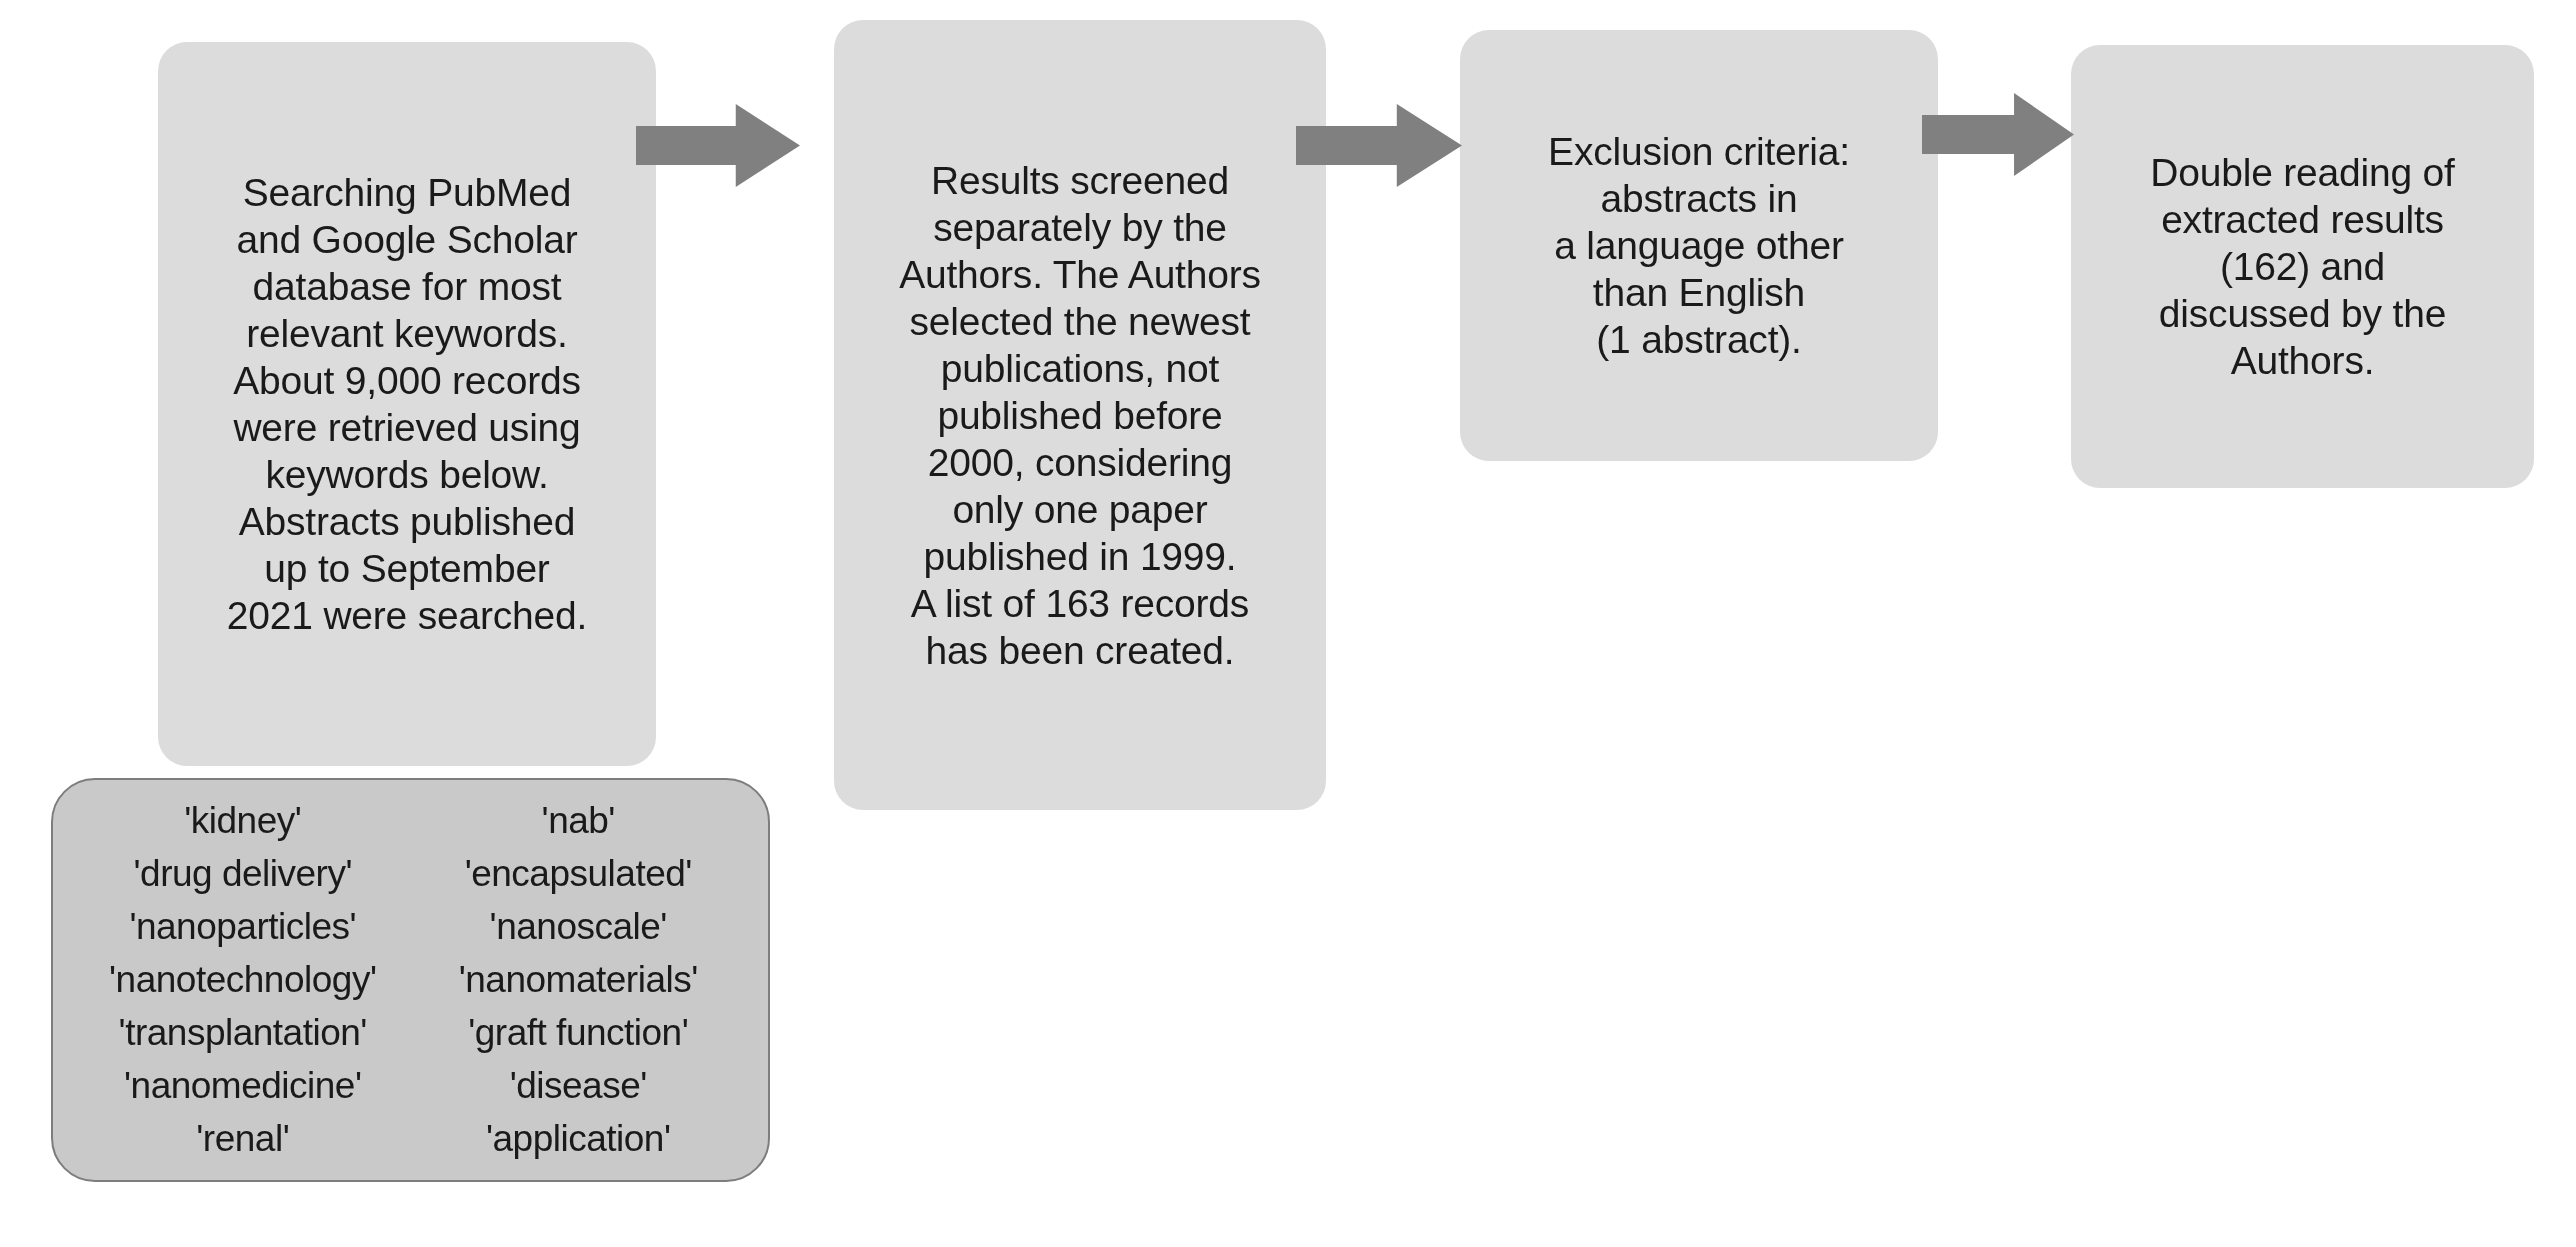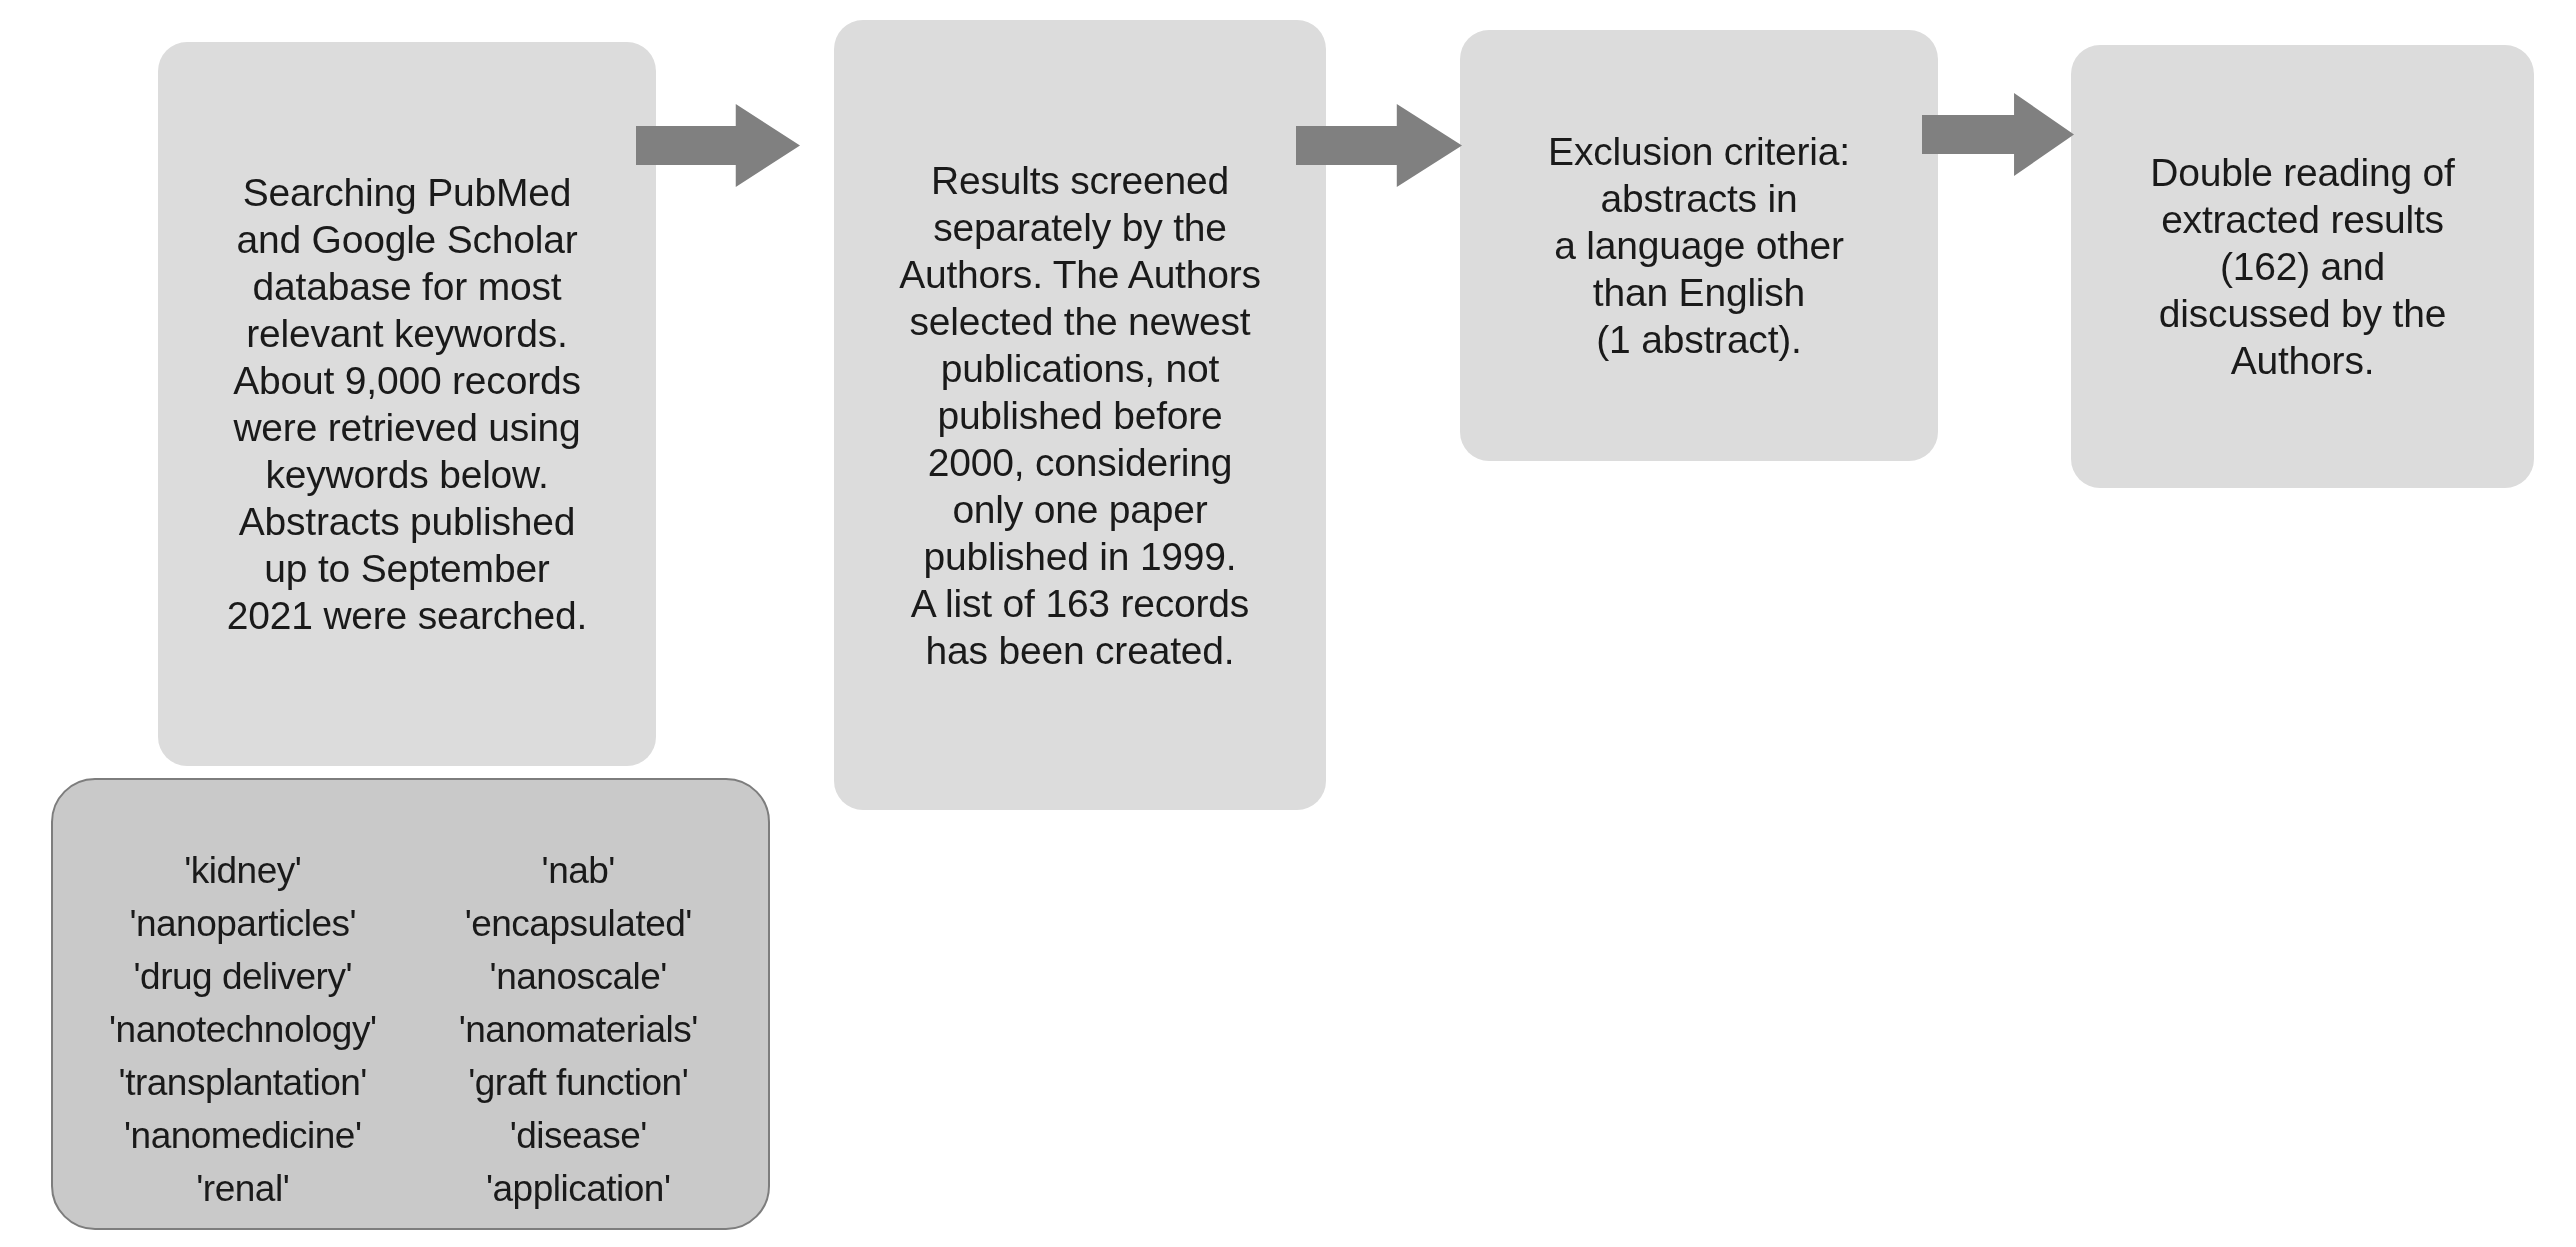--- a/index.html
+++ b/index.html
@@ -60,28 +60,28 @@
   #arrow-1 { left: 636px;  top: 104px; width: 164px; height: 83px; }
   #arrow-2 { left: 1296px; top: 104px; width: 166px; height: 83px; }
   #arrow-3 { left: 1922px; top: 93px; width: 152px; height: 83px; }
 
   
   #keywords-box {
     position: absolute;
     left: 51px;
     top: 778px;
     width: 719px;
-    height: 452px;
+    height: 404px;
     box-sizing: border-box;
     background: #c9c9c9;
     border: 2.5px solid #7d7d7d;
     border-radius: 44px;
     display: flex;
     flex-direction: row;
-    align-items: flex-end;
+    align-items: flex-start;
     justify-content: center;
     padding: 13.5px 22px;
   }
   .kw-column {
     flex: 1 1 50%;
     text-align: center;
   }
   .kw-item {
     font-size: 37px;
     line-height: 53px;
@@ -153,22 +153,22 @@
 
   <div class="arrow" id="arrow-3">
     <svg viewBox="0 0 180 98" preserveAspectRatio="none" aria-hidden="true">
       <polygon points="0,26 109,26 109,0 180,49 109,98 109,72 0,72" fill="#808080"></polygon>
     </svg>
   </div>
 
   <div id="keywords-box">
     <div class="kw-column">
       <div class="kw-item">'kidney'</div>
+      <div class="kw-item">'drug delivery'</div>
       <div class="kw-item">'nanoparticles'</div>
-      <div class="kw-item">'drug delivery'</div>
       <div class="kw-item">'nanotechnology'</div>
       <div class="kw-item">'transplantation'</div>
       <div class="kw-item">'nanomedicine'</div>
       <div class="kw-item">'renal'</div>
     </div>
     <div class="kw-column">
       <div class="kw-item">'nab'</div>
       <div class="kw-item">'encapsulated'</div>
       <div class="kw-item">'nanoscale'</div>
       <div class="kw-item">'nanomaterials'</div>

